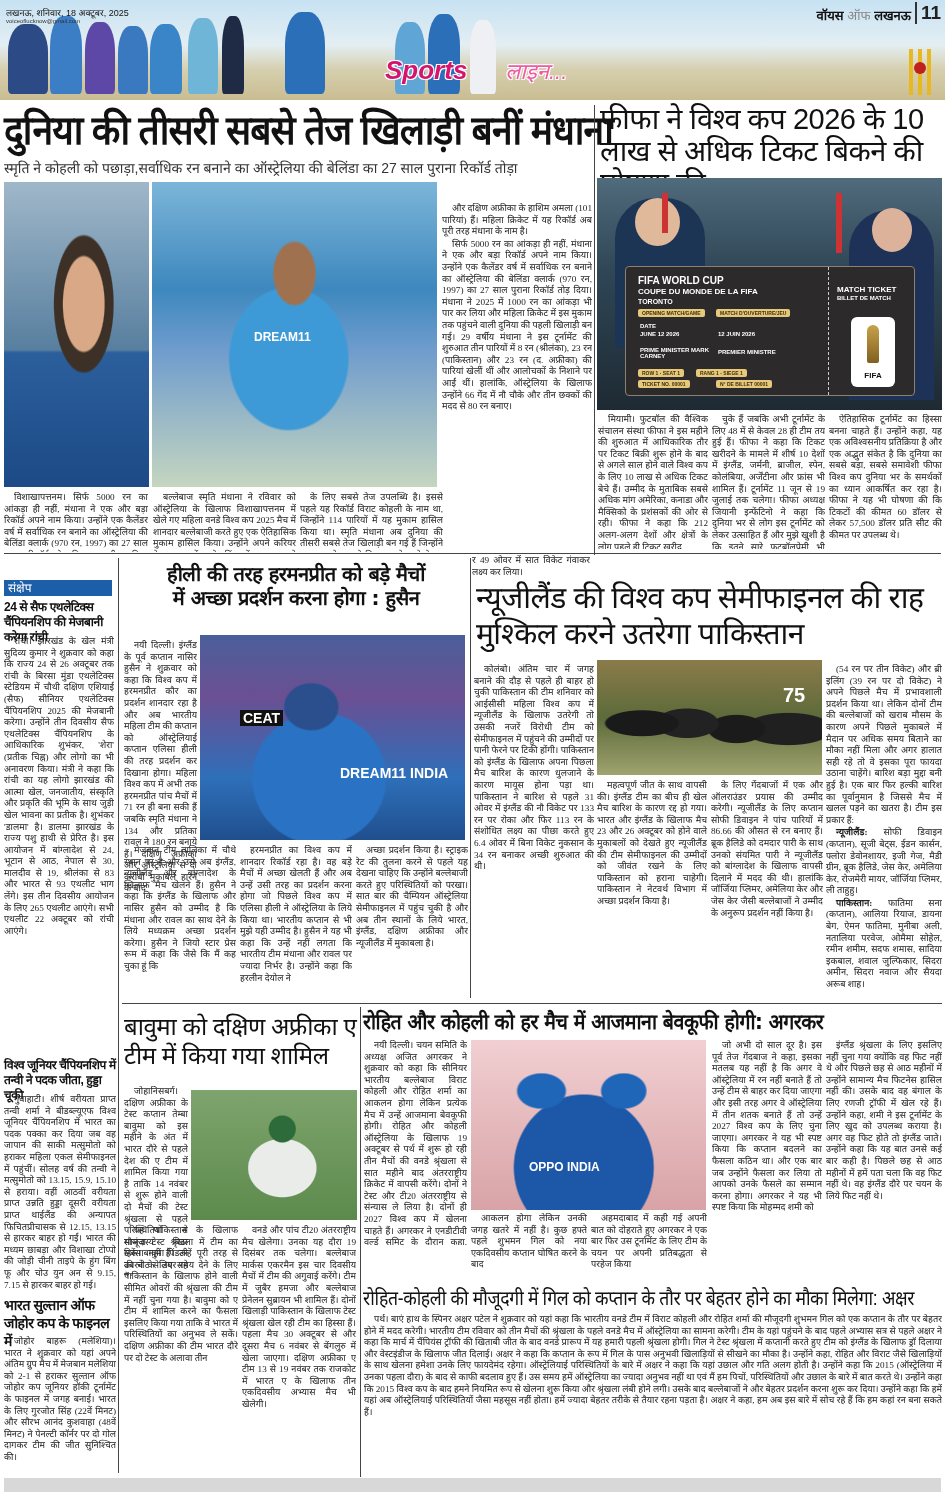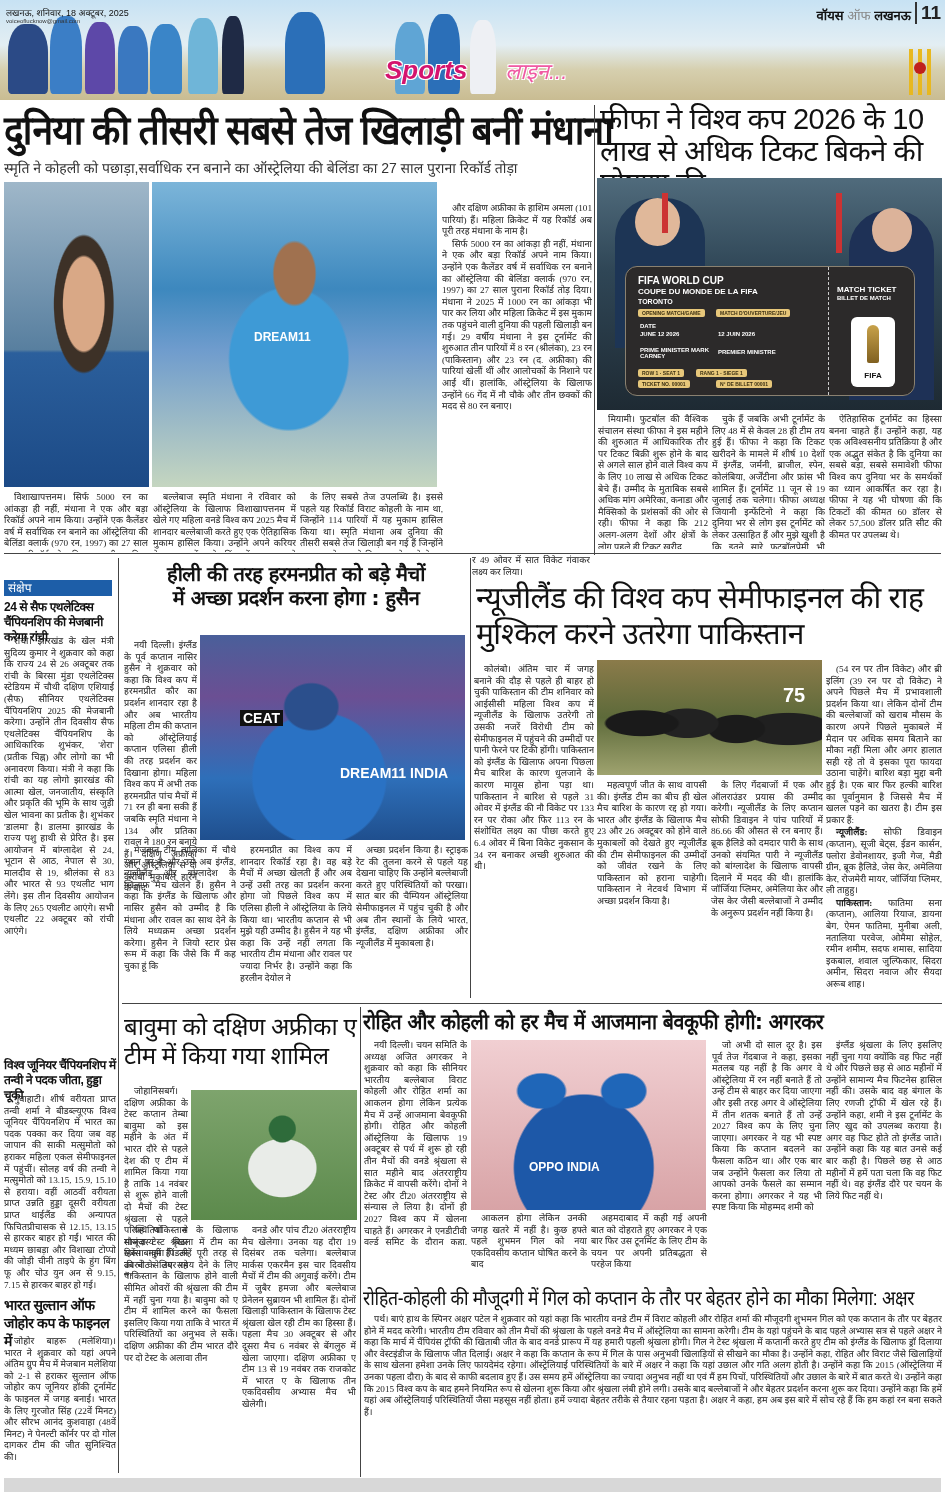--- a/index.html
+++ b/index.html
@@ -35,21 +35,21 @@
   .rule-h { position: absolute; height: 1px; background: #444; }
 
   
   .photo { position: absolute; overflow: hidden; }
   .ph-kohli { background: radial-gradient(ellipse at 55% 40%, #d9a886 0 18%, #3d3127 19% 26%, transparent 27%),
       linear-gradient(180deg, #9fb7c9 0%, #587f9f 55%, #2b5f9c 56%, #1c4a86 100%); }
   .ph-mandhana { background: radial-gradient(ellipse at 50% 30%, #a0714f 0 10%, transparent 11%),
       radial-gradient(ellipse at 48% 58%, #3e9ad6 0 28%, transparent 29%),
       linear-gradient(180deg, #7cb5d9 0%, #3d88be 35%, #6f9ccd 55%, #c5d6c0 100%); }
   .ph-fifa { background: linear-gradient(180deg, #506b7c 0%, #2f4656 40%, #1e2a33 100%); }
-  .ticket { position: absolute; left: 28px; top: 88px; width: 290px; height: 130px; background: #2c2a2a; border-radius: 12px; border: 1px solid #8a8170; }
+  .ticket { position: absolute; left: 28px; top: 88px; width: 290px; height: 130px; background: #2c2a2a; border-radius: 4px; border: 1px solid #8a8170; }
   .ticket .t1 { position: absolute; left: 12px; top: 8px; color: #fff; font: bold 10px "Liberation Sans", sans-serif; }
   .ticket .t2 { position: absolute; left: 12px; top: 20px; color: #fff; font: bold 8px "Liberation Sans", sans-serif; }
   .ticket .t3 { position: absolute; left: 12px; top: 31px; color: #fff; font: bold 7px "Liberation Sans", sans-serif; }
   .ticket .tag { position: absolute; background: #e7c77a; color: #3a2e10; font: bold 5px "Liberation Sans", sans-serif; padding: 1px 4px; border-radius: 2px; }
   .ticket .t4 { position: absolute; color: #fff; font: bold 6px "Liberation Sans", sans-serif; }
   .ticket .stub { position: absolute; right: 0; top: 0; width: 86px; height: 100%; border-left: 1px dashed #ccc; }
   .ticket .mt { position: absolute; left: 8px; top: 18px; color: #fff; font: bold 8px "Liberation Sans", sans-serif; text-align: right; }
   .ticket .logo { position: absolute; left: 22px; top: 50px; width: 44px; height: 70px; background: #fff; border-radius: 6px; color: #111; font: bold 8px "Liberation Sans", sans-serif; text-align: center; padding-top: 54px; }
   .ticket .trophy { position: absolute; left: 16px; top: 8px; width: 12px; height: 38px; background: linear-gradient(180deg,#c8a24a,#806020); border-radius: 6px 6px 2px 2px; }
 

